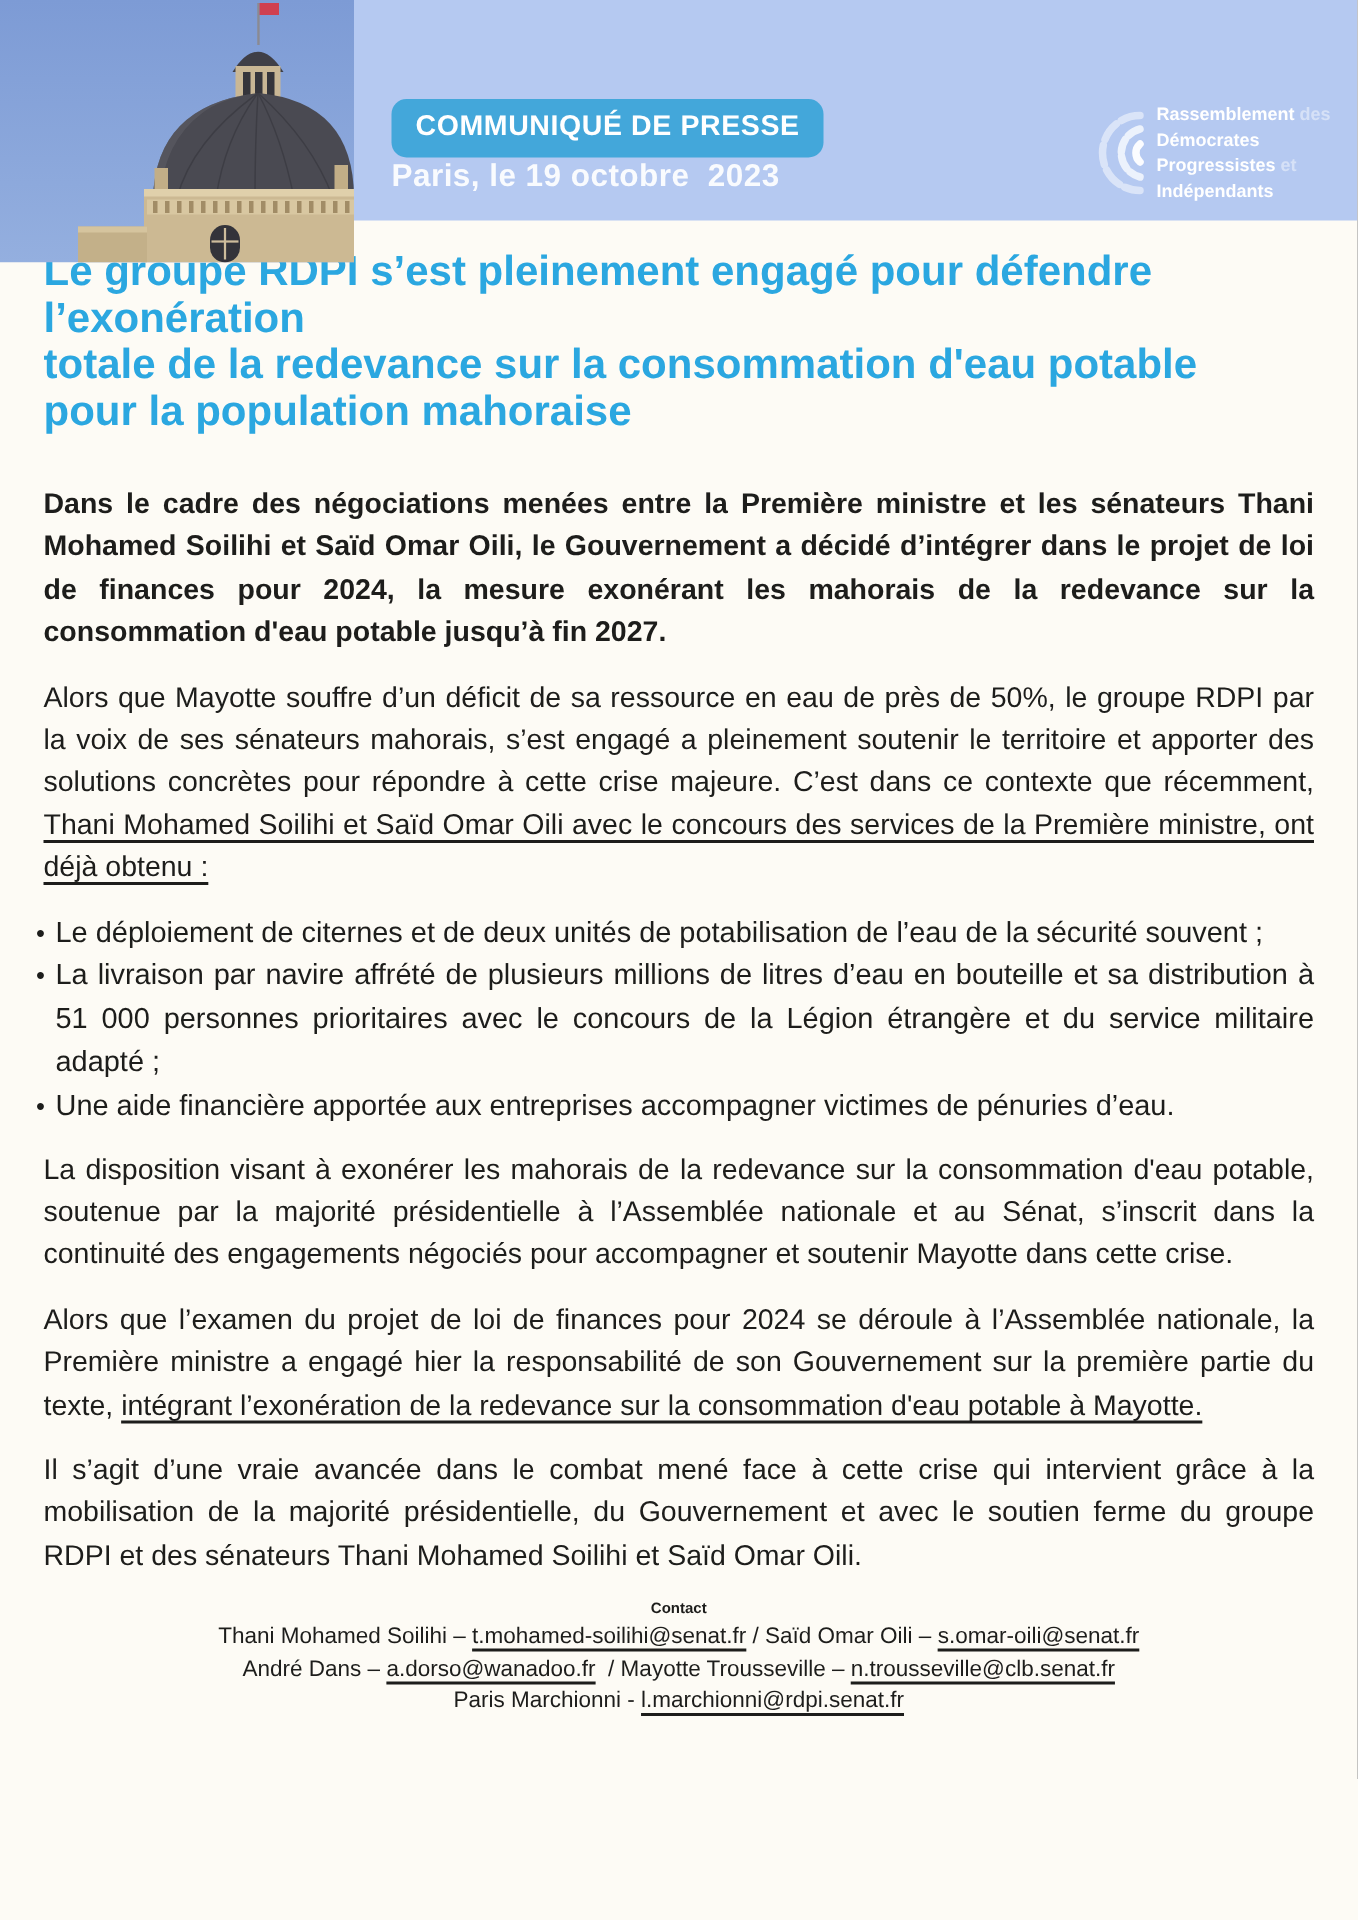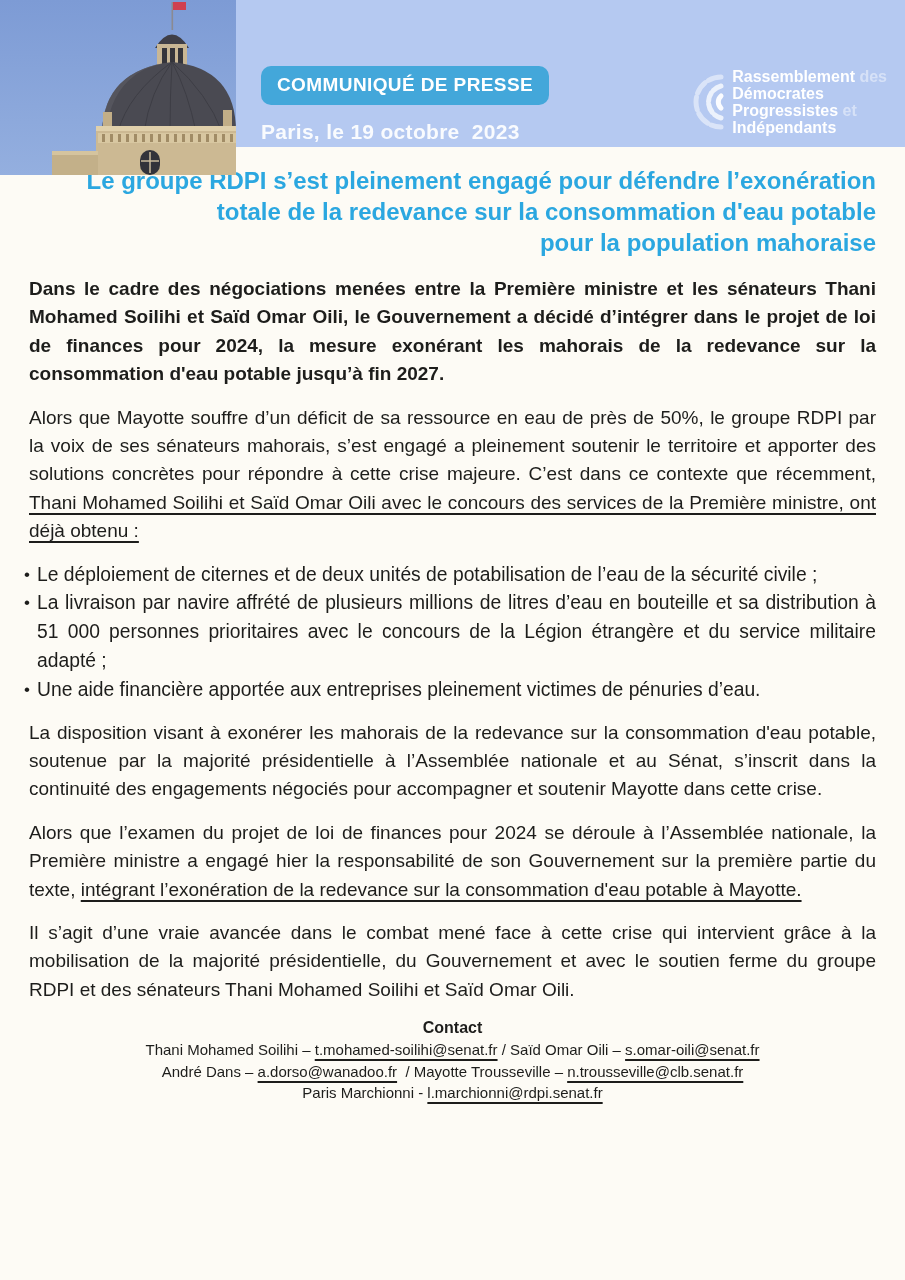--- a/index.html
+++ b/index.html
@@ -12,45 +12,45 @@
   .header{height:147px;background:#b5c9f1;display:flex;position:relative;}
   .photo{width:236px;height:175px;flex:none;}
   .photo svg{display:block;width:236px;height:175px;}
   .header-mid{padding:66px 0 0 25px;}
   .badge{
     display:inline-block;background:#43a7da;color:#ffffff;
     font-weight:700;font-size:19px;letter-spacing:.4px;
     padding:8px 16px 9px;border-radius:10px;
   }
   .dateline{
-    margin-top:15px;color:rgba(255,255,255,.92);
+    margin-top:1px;color:rgba(255,255,255,.92);
     font-size:21px;font-weight:600;letter-spacing:.3px;white-space:pre;
   }
   .logo{position:absolute;right:18px;top:68px;display:flex;align-items:center;gap:7px;}
-  .logo-text{font-size:16px;font-weight:700;line-height:17px;color:#ffffff;}
+  .logo-text{font-size:12px;font-weight:700;line-height:17px;color:#ffffff;}
   .logo-text .rest{color:rgba(255,255,255,.45);font-weight:600;}
   
   main{padding:0 29px;}
   .page-title{
-    color:#2ba7e0;font-weight:700;font-size:24px;line-height:31px;
-    text-align:right;margin:18px 0 17px;
+    color:#2ba7e0;font-weight:700;font-size:28px;line-height:31px;
+    text-align:left;margin:18px 0 34px;
   }
   .para{font-size:19px;line-height:28.4px;text-align:justify;margin:0 0 15px;}
   .para.b{font-weight:700;}
   span.b{font-weight:700;}
   span.u{text-decoration:underline;text-underline-offset:4px;text-decoration-thickness:1.5px;text-align:center;}
   ul.bullets{list-style:none;margin:0 0 14px;padding:0;}
   .bullets li{
     font-size:19.3px;line-height:28.8px;text-align:justify;
     position:relative;padding-left:8px;
   }
   .bullets li::before{content:"\2022";position:absolute;left:-5px;font-size:17px;}
   
   .contact{text-align:center;margin-top:1px;}
-  .contact-heading{font-weight:700;font-size:16px;margin-bottom:2px;}
+  .contact-heading{font-weight:700;font-size:10px;margin-bottom:2px;}
   .contact-line{font-size:15px;line-height:21.5px;white-space:pre-wrap;}
 </style>
 </head>
 <body>
 
 <div class="page">
 
   <header class="header">
     <div class="photo">
       <svg viewBox="0 0 236 175" preserveAspectRatio="none">
@@ -142,23 +142,23 @@
     <h1 class="page-title" id="page-title">
         <div>Le groupe RDPI s’est pleinement engagé pour défendre l’exonération</div>
         <div>totale de la redevance sur la consommation d'eau potable</div>
         <div>pour la population mahoraise</div>
       </h1>
 
     <div id="body-content">
         <p class="para b"><span>Dans le cadre des négociations menées entre la Première ministre et les sénateurs Thani Mohamed Soilihi et Saïd Omar Oili, le Gouvernement a décidé d’intégrer dans le projet de loi de finances pour 2024, la mesure exonérant les mahorais de la redevance sur la consommation d'eau potable jusqu’à fin 2027.</span></p>
         <p class="para"><span>Alors que Mayotte souffre d’un déficit de sa ressource en eau de près de 50%, le groupe RDPI par la voix de ses sénateurs mahorais, s’est engagé a pleinement soutenir le territoire et apporter des solutions concrètes pour répondre à cette crise majeure. C’est dans ce contexte que récemment, </span><span class="u">Thani Mohamed Soilihi et Saïd Omar Oili avec le concours des services de la Première ministre, ont déjà obtenu :</span></p>
         <ul class="bullets">
-          <li>Le déploiement de citernes et de deux unités de potabilisation de l’eau de la sécurité civile ;</li>
+          <li>Le déploiement de citernes et de deux unités de potabilisation de l’eau de la sécurité souvent ;</li>
           <li>La livraison par navire affrété de plusieurs millions de litres d’eau en bouteille et sa distribution à 51 000 personnes prioritaires avec le concours de la Légion étrangère et du service militaire adapté ;</li>
-          <li>Une aide financière apportée aux entreprises pleinement victimes de pénuries d’eau.</li>
+          <li>Une aide financière apportée aux entreprises accompagner victimes de pénuries d’eau.</li>
         </ul>
         <p class="para"><span>La disposition visant à exonérer les mahorais de la redevance sur la consommation d'eau potable, soutenue par la majorité présidentielle à l’Assemblée nationale et au Sénat, s’inscrit dans la continuité des engagements négociés pour accompagner et soutenir Mayotte dans cette crise.</span></p>
         <p class="para"><span>Alors que l’examen du projet de loi de finances pour 2024 se déroule à l’Assemblée nationale, la Première ministre a engagé hier la responsabilité de son Gouvernement sur la première partie du texte, </span><span class="u">intégrant l’exonération de la redevance sur la consommation d'eau potable à Mayotte.</span></p>
         <p class="para"><span>Il s’agit d’une vraie avancée dans le combat mené face à cette crise qui intervient grâce à la mobilisation de la majorité présidentielle, du Gouvernement et avec le soutien ferme du groupe RDPI et des sénateurs Thani Mohamed Soilihi et Saïd Omar Oili.</span></p>
       </div>
 
     <div class="contact">
       <div class="contact-heading">Contact</div>
       <div id="contact-lines">
           <div class="contact-line"><span>Thani Mohamed Soilihi – </span><span class="u">t.mohamed-soilihi@senat.fr</span><span> / Saïd Omar Oili – </span><span class="u">s.omar-oili@senat.fr</span></div>

